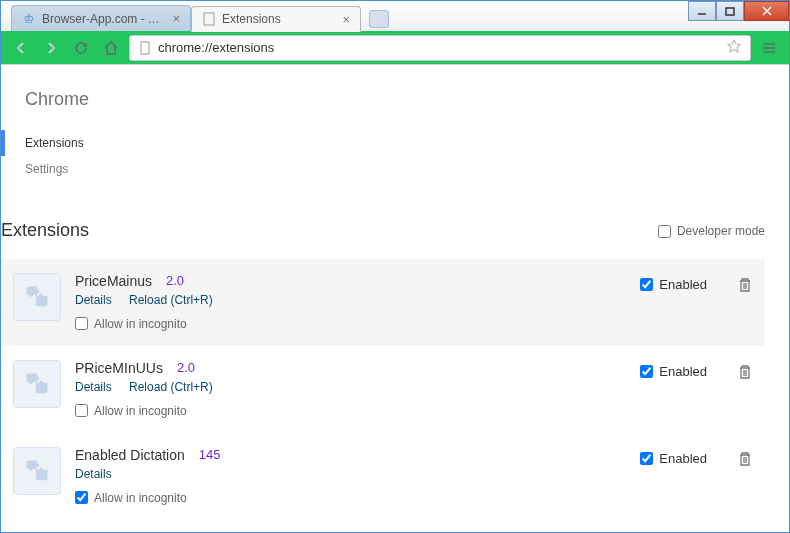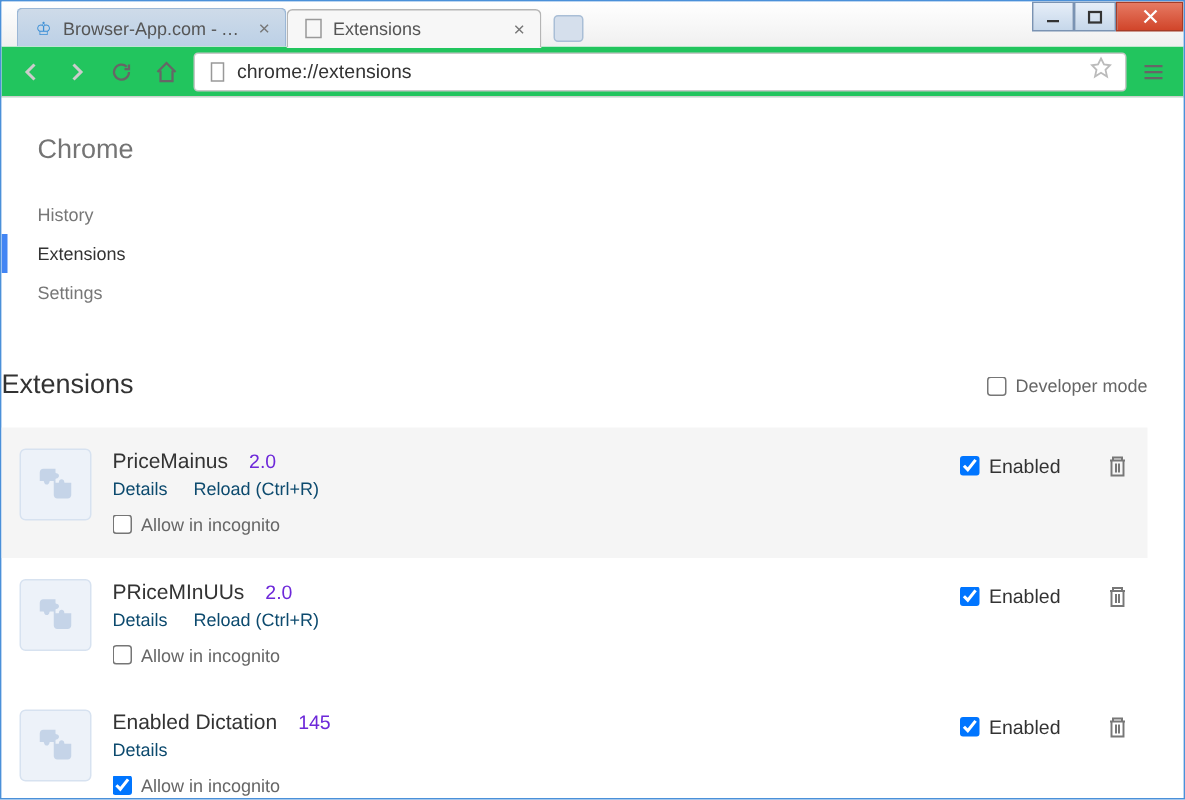--- a/index.html
+++ b/index.html
@@ -42,21 +42,21 @@
     .main-header { display: flex; align-items: center; justify-content: space-between; margin-bottom: 18px; }
     .main-title { font-size: 18px; color: #333; font-weight: 400; }
     .dev-mode { display: flex; align-items: flex-end; gap: 6px; font-size: 12px; color: #666; }
     
     .ext-list { display: flex; flex-direction: column; }
     .ext-item { display: flex; padding: 14px 12px; gap: 14px; border-bottom: 1px solid transparent; }
     .ext-item.highlighted { background: #f5f5f5; }
     .ext-icon { width: 48px; height: 48px; background: #edf2f9; border: 1px solid #d7e2f0; border-radius: 4px; display: flex; align-items: center; justify-content: center; flex-shrink: 0; }
     .puzzle { width: 28px; height: 28px; }
     .ext-body { flex: 1; }
-    .ext-title-row { display: flex; align-items: center; gap: 14px; }
+    .ext-title-row { display: flex; align-items: flex-start; gap: 14px; }
     .ext-name { font-size: 14px; color: #333; font-weight: 500; }
     .ext-version { font-size: 13px; color: #6d28d9; }
     .ext-links { margin-top: 4px; font-size: 12px; }
     .ext-links a { color: #0c4a6e; text-decoration: none; margin-right: 14px; cursor: pointer; }
     .ext-incognito { margin-top: 10px; display: flex; gap: 6px; font-size: 12px; color: #666; }
     .ext-right { display: flex; align-items: flex-start; gap: 30px; padding-top: 4px; }
     .enabled { display: flex; align-items: center; gap: 6px; font-size: 13px; color: #333; }
     .trash { color: #777; cursor: pointer; }
     
     .more-ext { display: flex; align-items: center; gap: 12px; padding: 18px 12px; }
@@ -146,21 +146,20 @@
         <line x1="2" y1="8" x2="14" y2="8" stroke="#666" stroke-width="1.5"></line>
         <line x1="2" y1="12" x2="14" y2="12" stroke="#666" stroke-width="1.5"></line>
       </svg>
   </div>
 </div>
 
 <div class="content">
   <div class="sidebar">
     <div class="chrome-title">Chrome</div>
     <div class="side-group">
-      <div class="side-link">History</div>
       <div class="side-link active">Extensions</div>
       <div class="side-link">Settings</div>
     </div>
   </div>
 
   <div class="main">
     <div class="main-header">
       <div class="main-title">Extensions</div>
       <label class="dev-mode">
         <input type="checkbox" style="">

